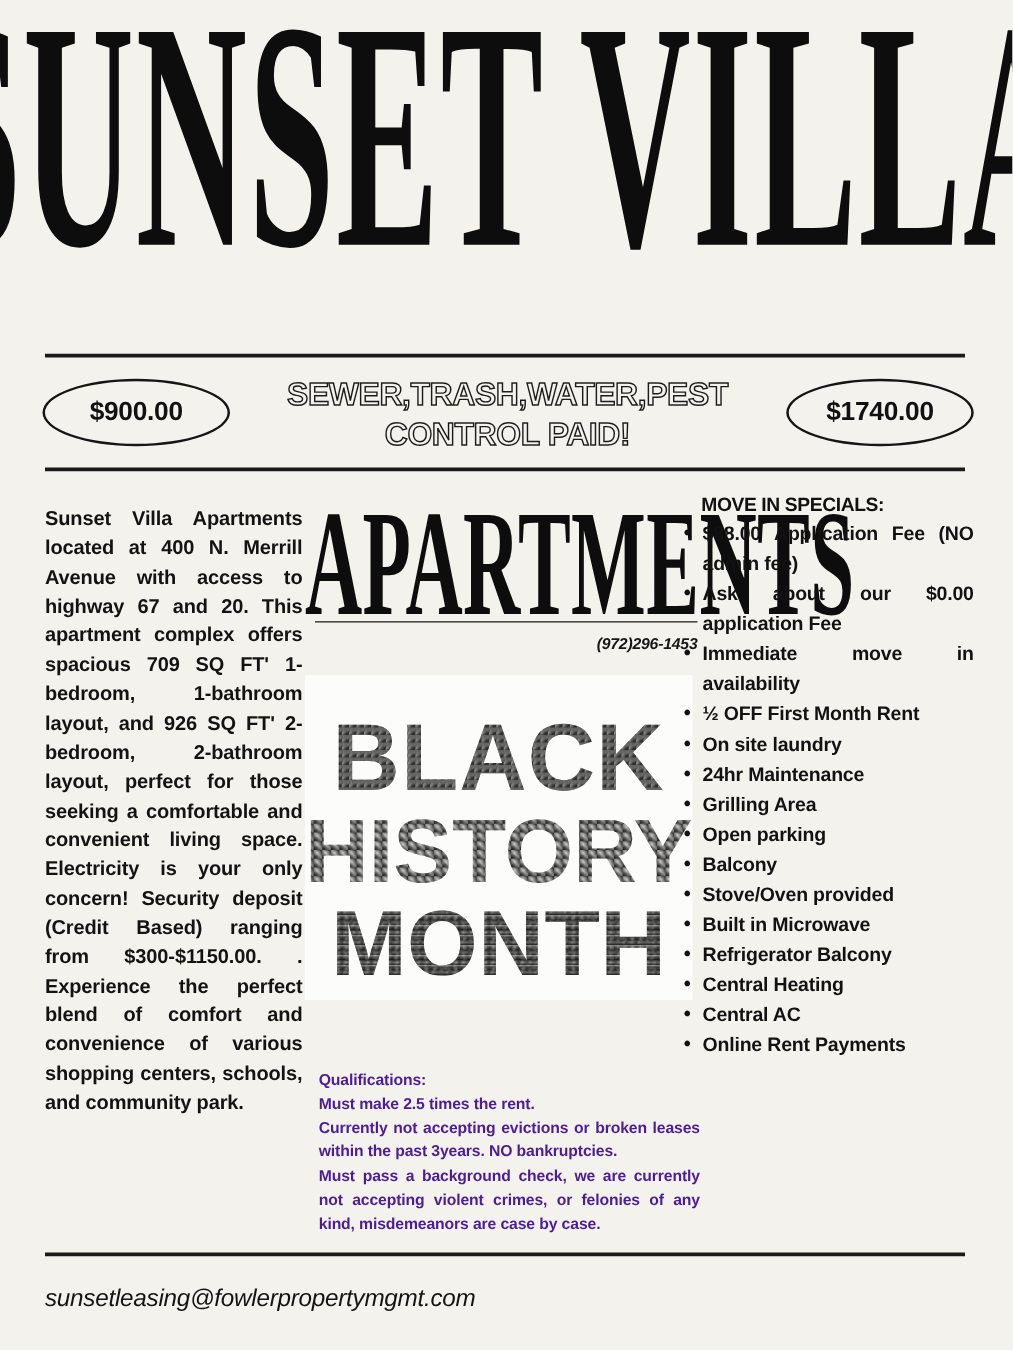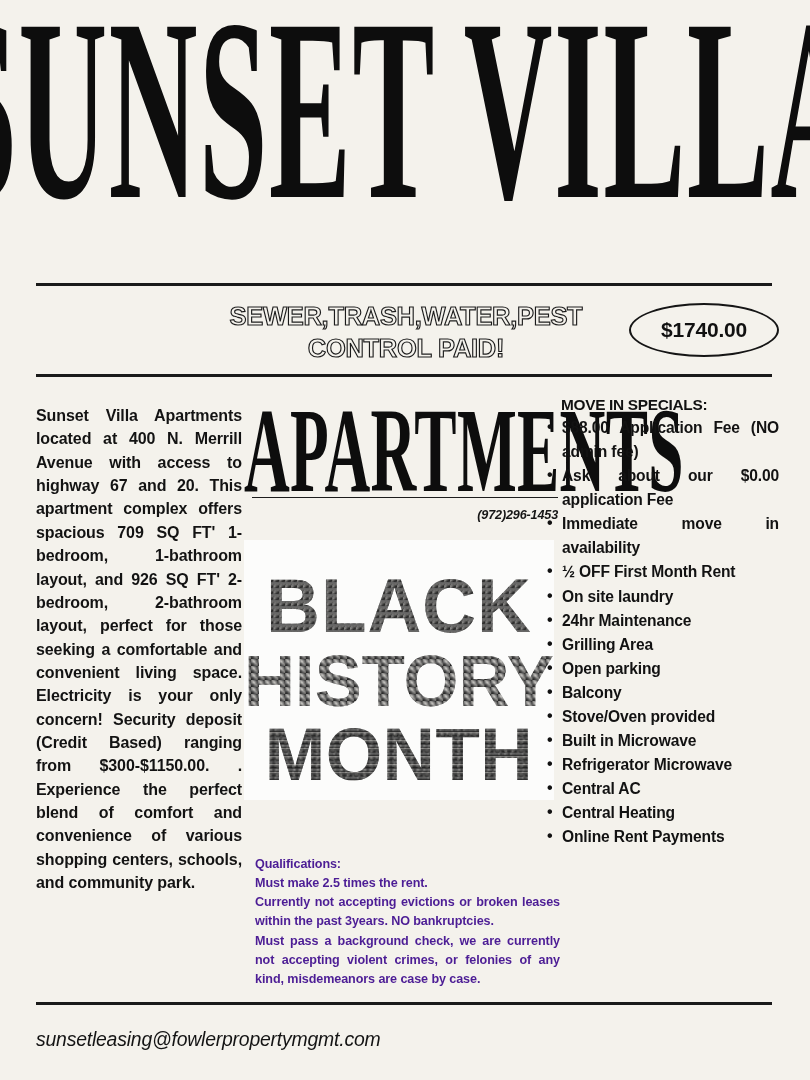--- a/index.html
+++ b/index.html
@@ -236,20 +236,23 @@
 <body>
 
 <div class="page">
 
   <div class="masthead">
     <div class="masthead-title">SUNSET VILLA</div>
   </div>
 
   <div class="rule rule-top"></div>
 
+  <div class="price-badge price-left">
+    <span>$900.00</span>
+  </div>
 
   <div class="band-text">
     <div>SEWER,TRASH,WATER,PEST</div>
     <div>CONTROL PAID!</div>
   </div>
 
   <div class="price-badge price-right">
     <span>$1740.00</span>
   </div>
 
@@ -362,23 +365,23 @@
       <li>Ask about our $0.00 application Fee</li>
       <li>Immediate move in availability</li>
       <li>½ OFF First Month Rent</li>
       <li class="nojust">On site laundry</li>
       <li class="nojust">24hr Maintenance</li>
       <li class="nojust">Grilling Area</li>
       <li class="nojust">Open parking</li>
       <li class="nojust">Balcony</li>
       <li class="nojust">Stove/Oven provided</li>
       <li class="nojust">Built in Microwave</li>
-      <li class="nojust">Refrigerator Microwave</li>
+      <li class="nojust">Refrigerator Balcony</li>
+      <li class="nojust">Central Heating</li>
       <li class="nojust">Central AC</li>
-      <li class="nojust">Central Heating</li>
       <li class="nojust">Online Rent Payments</li>
     </ul>
   </div>
 
   <div class="rule rule-bottom"></div>
 
   <div class="footer-email">sunsetleasing@fowlerpropertymgmt.com</div>
 
 </div>
 

